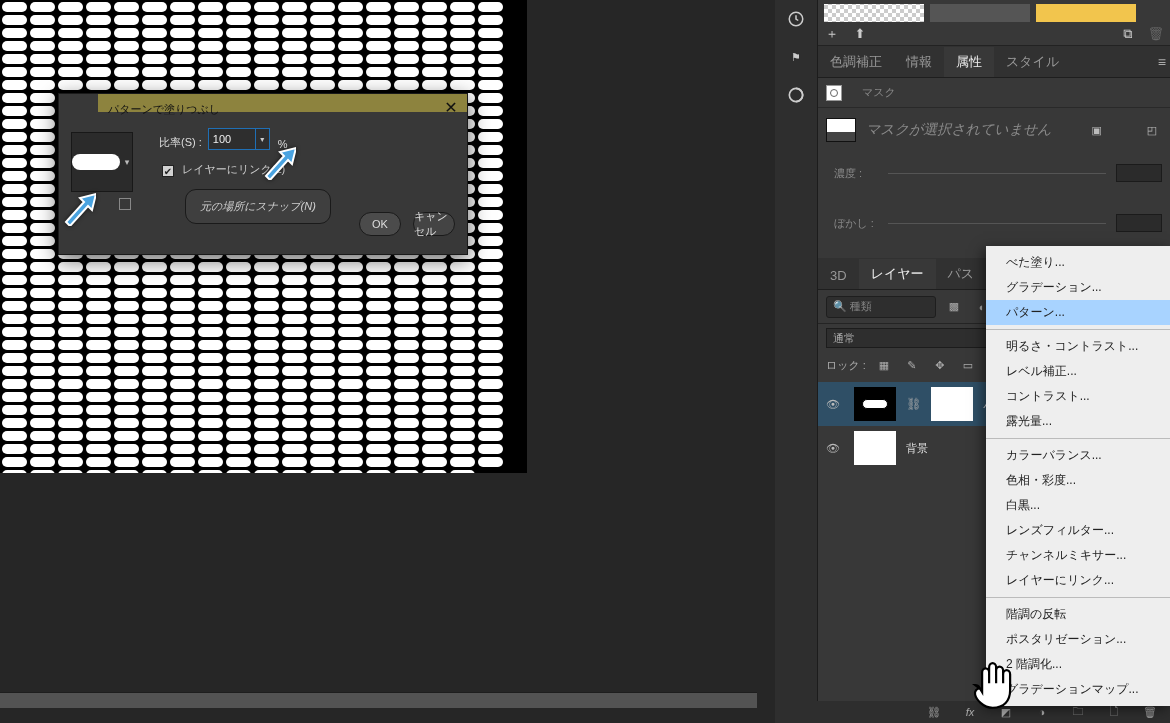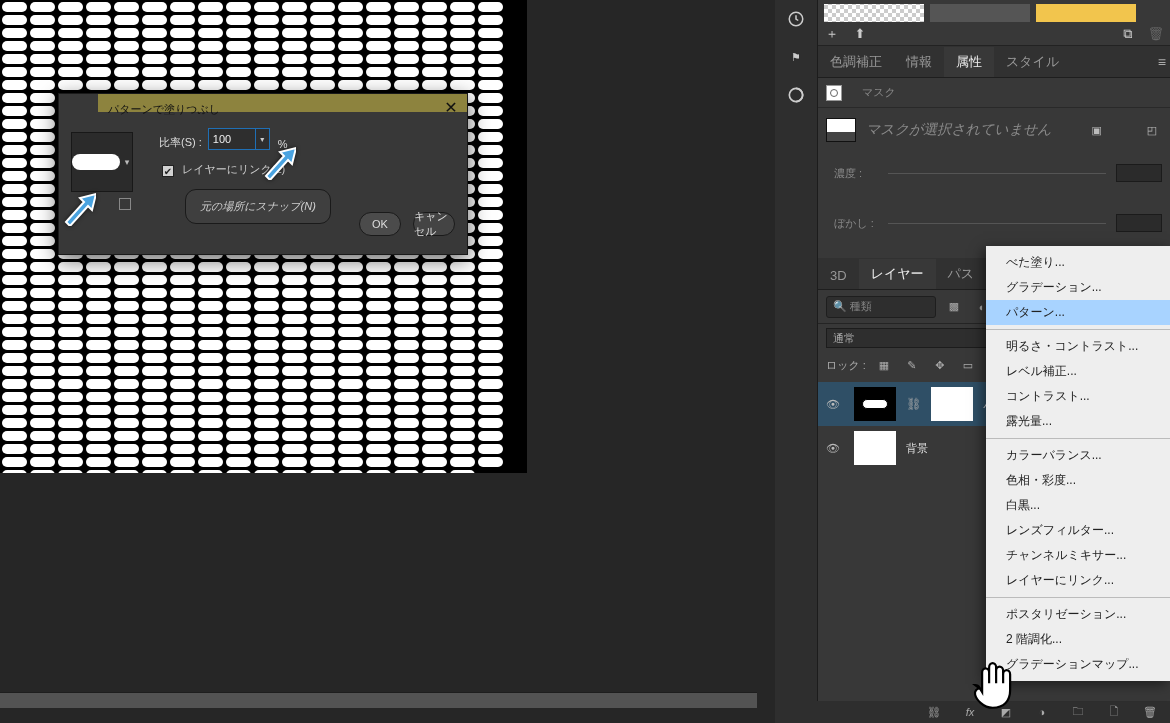--- a/index.html
+++ b/index.html
@@ -951,20 +951,21 @@
     <div class="mi">コントラスト...</div>
     <div class="mi">露光量...</div>
     <hr>
     <div class="mi">カラーバランス...</div>
     <div class="mi">色相・彩度...</div>
     <div class="mi">白黒...</div>
     <div class="mi">レンズフィルター...</div>
     <div class="mi">チャンネルミキサー...</div>
     <div class="mi">レイヤーにリンク...</div>
     <hr>
+    <div class="mi">階調の反転</div>
     <div class="mi">ポスタリゼーション...</div>
     <div class="mi">2 階調化...</div>
     <div class="mi">グラデーションマップ...</div>
   </div>
 
 <div class="hand">
   <svg viewBox="0 0 64 64">
       <path d="M20 36c-3 0-6 3-5 7 1 5 9 15 20 15 13 0 20-8 20-20V20c0-3-2-5-4-5s-4 2-4 5v10-14c0-3-2-5-4-5s-4 2-4 5v14-18c0-3-2-5-4-5s-4 2-4 5v18-12c0-3-2-5-4-5s-4 2-4 5v22l-3-5c-1-2-3-3-5-3z" fill="#fff" stroke="#000" stroke-width="2.5"></path>
     </svg>
 </div>

